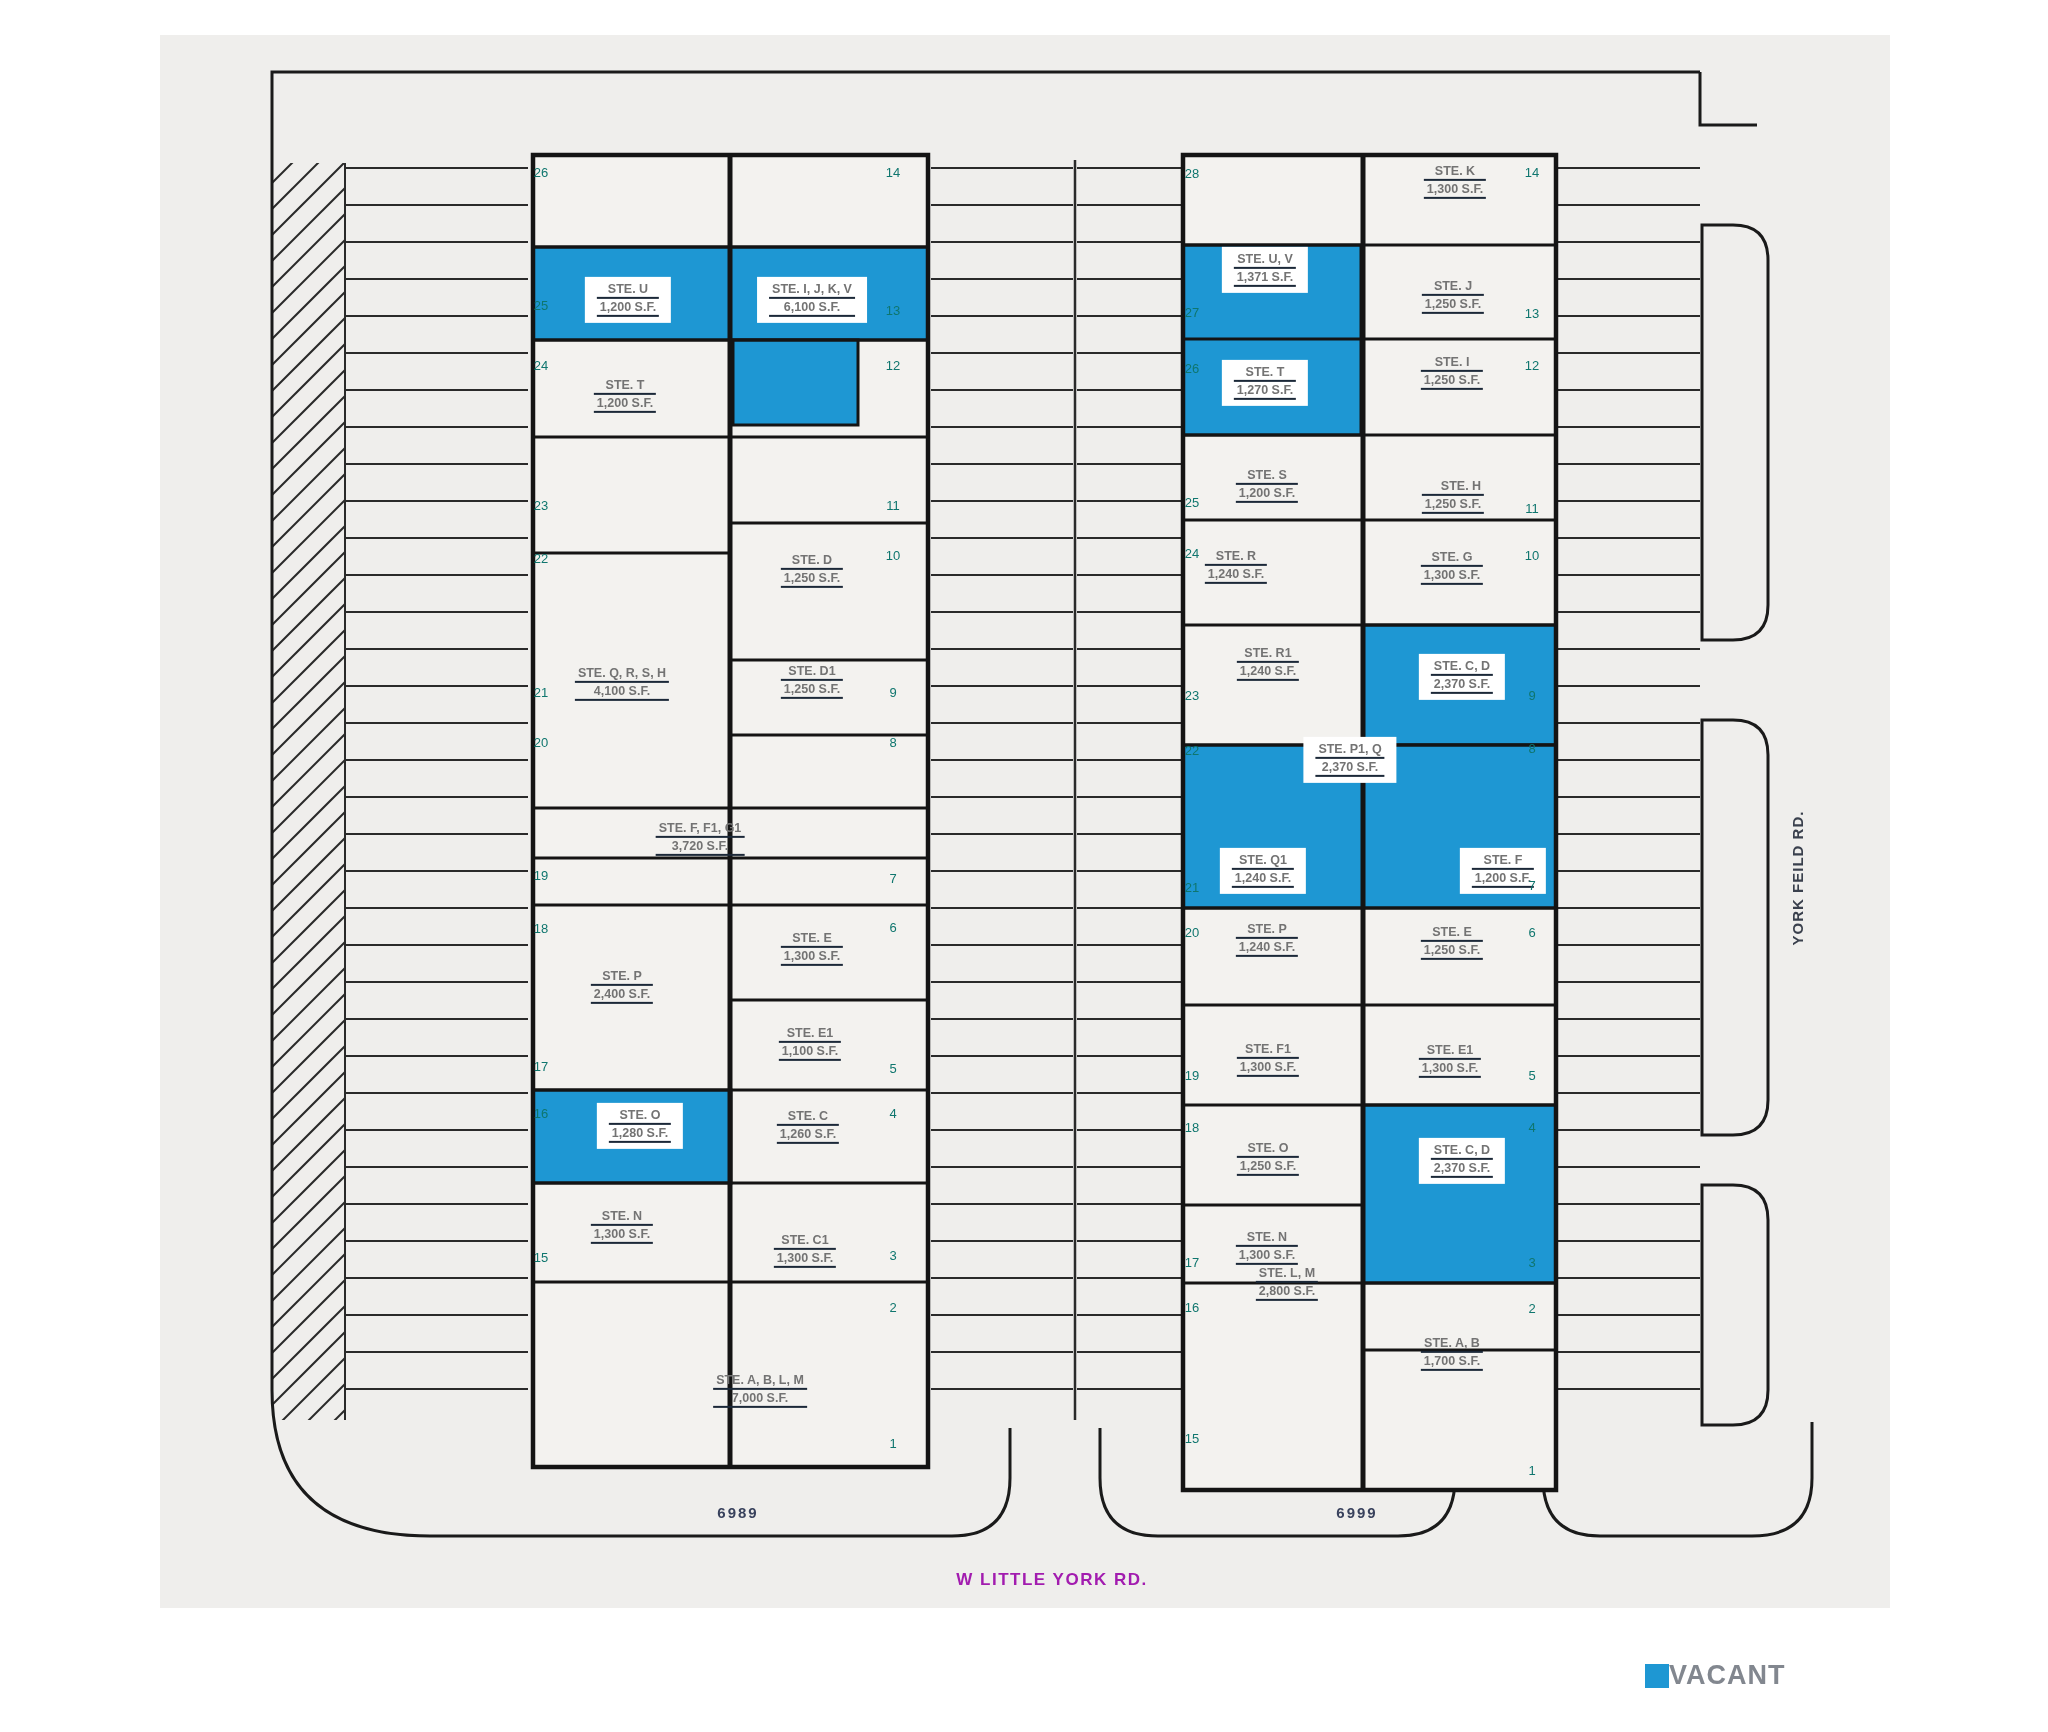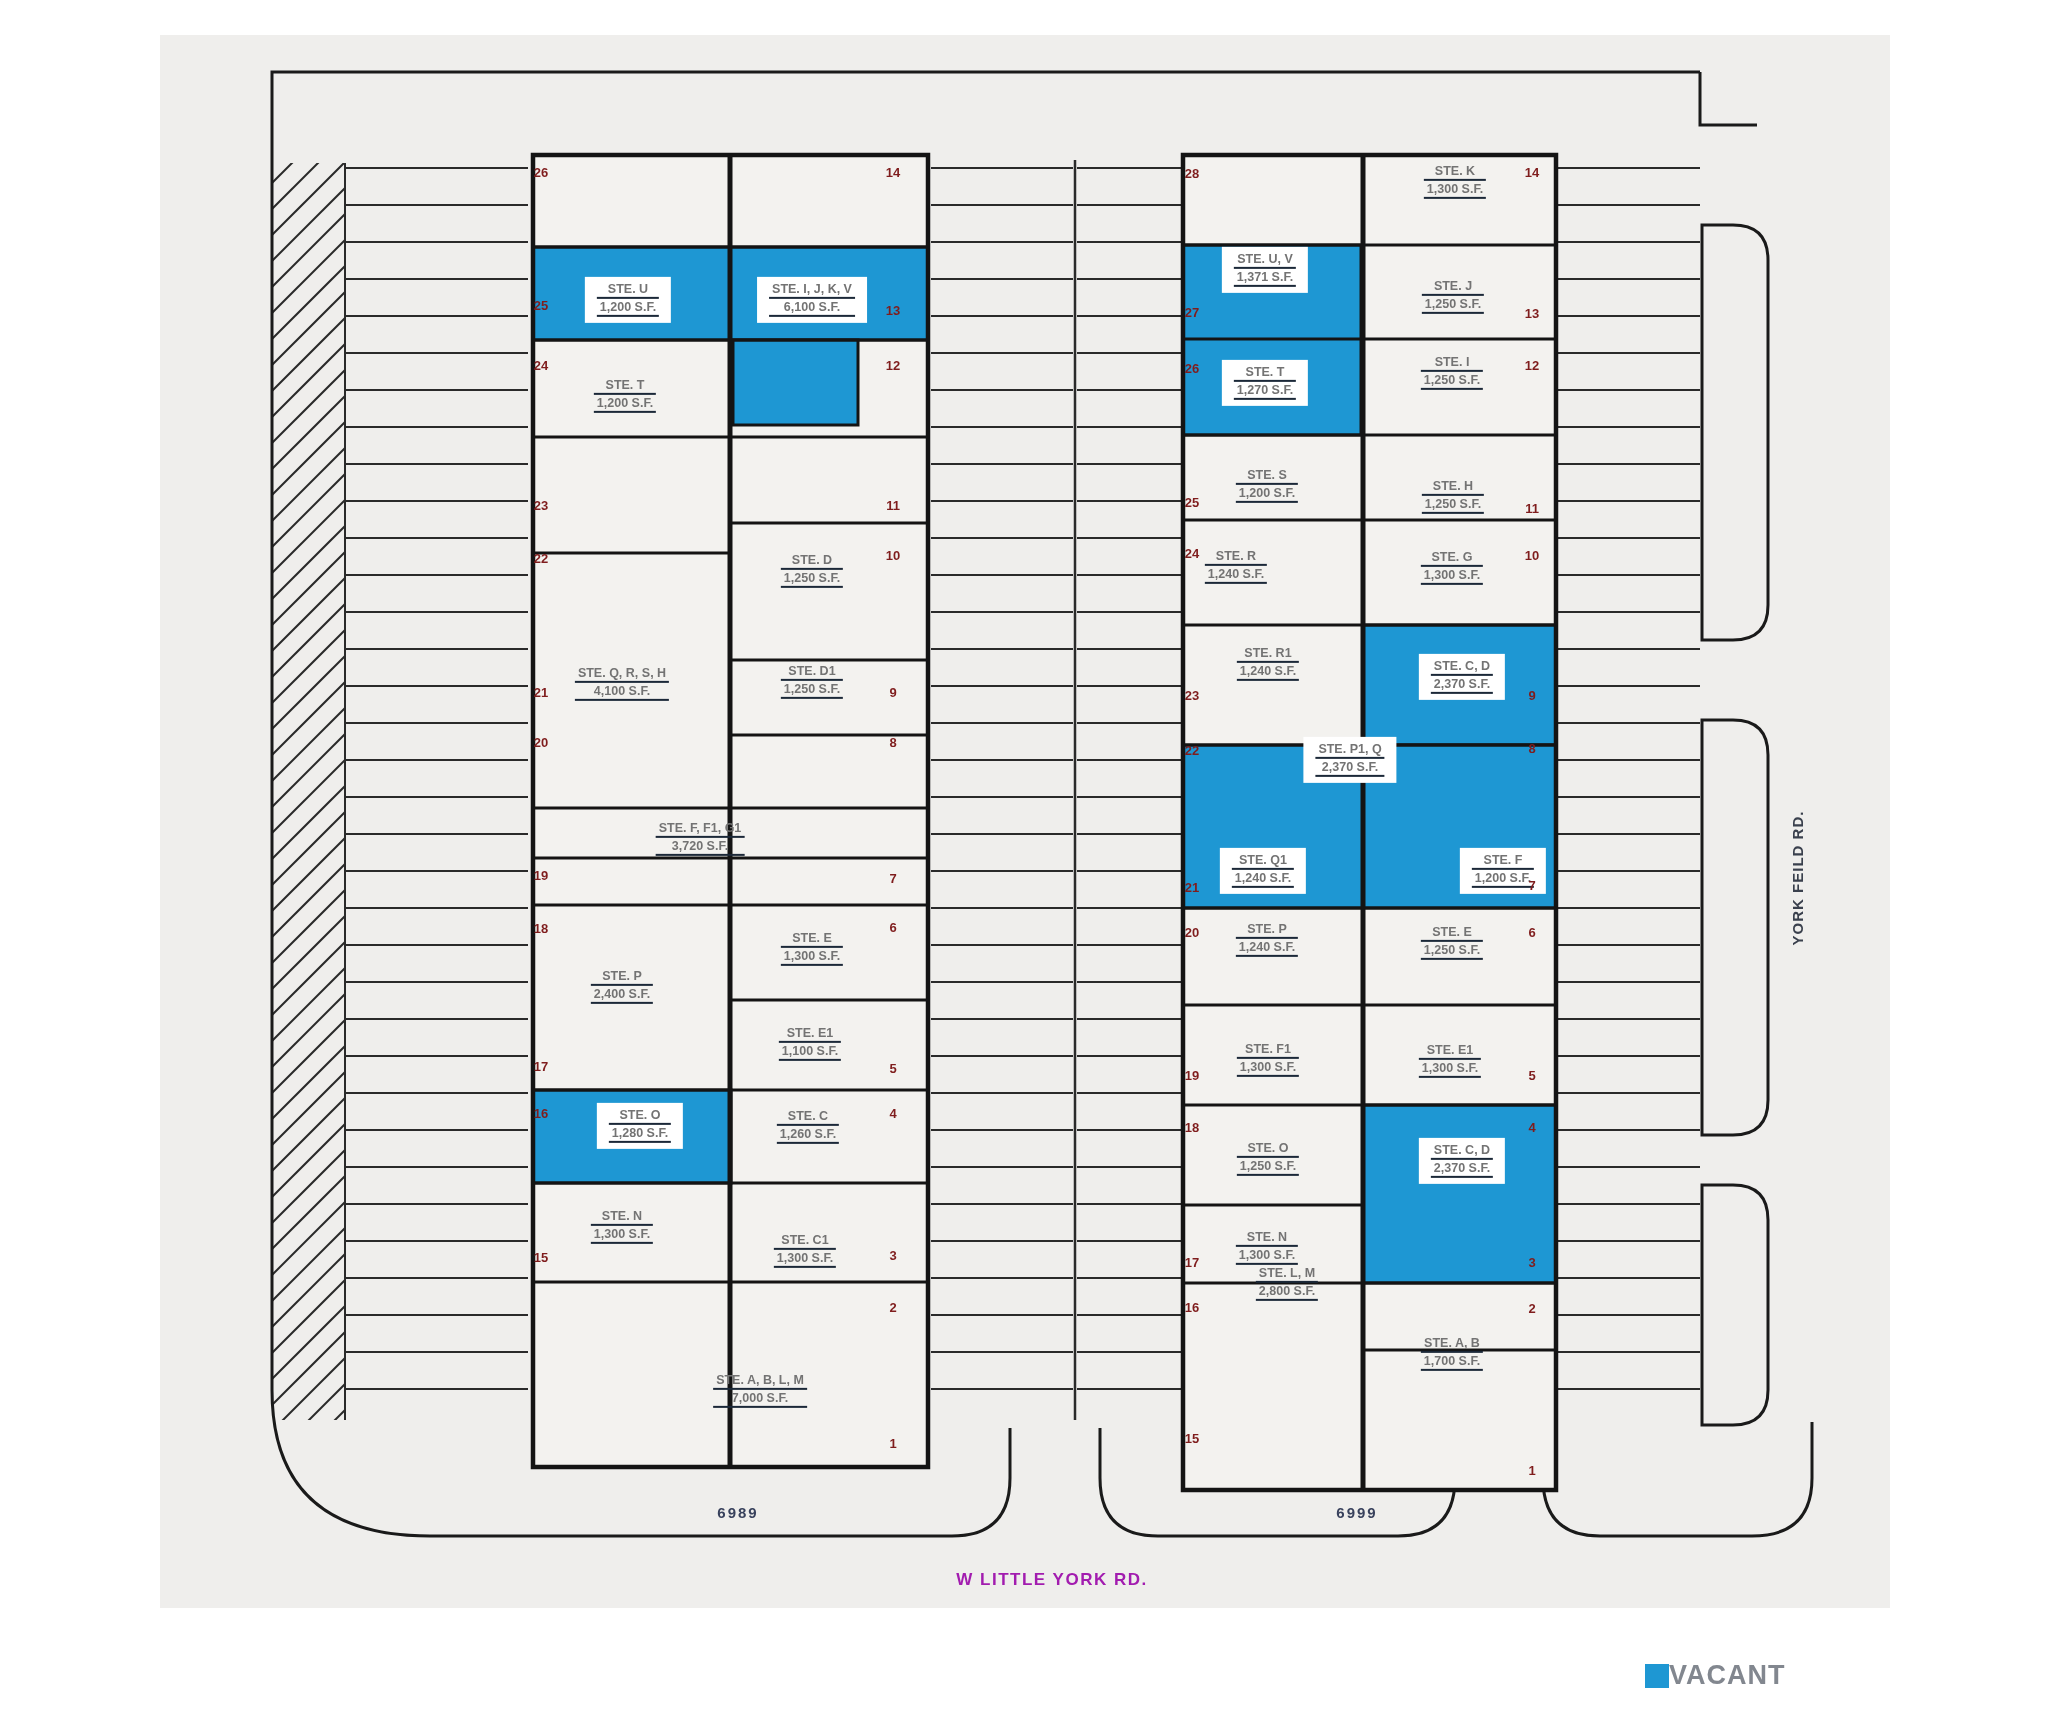--- a/index.html
+++ b/index.html
@@ -3,22 +3,22 @@
 <meta charset="utf-8">
 <style>
   html,body{margin:0;padding:0;background:#ffffff;}
   body{font-family:"Liberation Sans", sans-serif;}
   #stage{position:relative;width:2048px;height:1732px;background:#ffffff;overflow:hidden;}
   #plan-svg{position:absolute;left:0;top:0;}
   .lbl{position:absolute;transform:translate(-50%,-50%);text-align:center;
        font-size:12.5px;font-weight:bold;color:#737373;line-height:1.05;white-space:nowrap;z-index:5;}
   .lbl span{display:block;border-bottom:2px solid #1b2838;padding:0 3px 1px 3px;margin-bottom:2px;}
   .lbl.box{background:#ffffff;padding:6px 12px 4px 12px;}
-  .unit{position:absolute;transform:translate(-50%,-50%);font-size:13px;font-weight:bold;
-        color:#7f1d1d;z-index:6;}
+  .unit{position:absolute;transform:translate(-50%,-50%);font-size:13px;font-weight:normal;
+        color:#0f766e;z-index:6;}
   .baddr{position:absolute;transform:translate(-50%,-50%);font-size:15px;font-weight:bold;
         letter-spacing:2px;color:#38415c;z-index:6;}
   .street-bottom{position:absolute;transform:translate(-50%,-50%);font-size:17px;font-weight:bold;
         letter-spacing:1.5px;color:#a21caf;z-index:6;}
   .street-right{position:absolute;transform:translate(-50%,-50%) rotate(-90deg);font-size:15px;
         font-weight:bold;letter-spacing:1px;color:#3a404d;z-index:6;}
   .legend{position:absolute;left:1645px;top:1660px;display:flex;align-items:center;z-index:6;}
   .legend .swatch{width:24px;height:24px;background:#1e97d3;}
   .legend .txt{font-size:27px;font-weight:bold;letter-spacing:1px;color:#82878f;}
 </style>
@@ -356,21 +356,21 @@
         <span>1,270 S.F.</span>
       </div>
       <div class="lbl" style="left: 1452px; top: 374px;">
         <span>STE. I</span>
         <span>1,250 S.F.</span>
       </div>
       <div class="lbl" style="left: 1267px; top: 487px;">
         <span>STE. S</span>
         <span>1,200 S.F.</span>
       </div>
-      <div class="lbl" style="left: 1453px; top: 498px;">
+      <div class="lbl" style="left: 1453px; top: 498px; text-align: right;">
         <span>STE. H</span>
         <span>1,250 S.F.</span>
       </div>
       <div class="lbl" style="left: 1236px; top: 568px;">
         <span>STE. R</span>
         <span>1,240 S.F.</span>
       </div>
       <div class="lbl" style="left: 1452px; top: 569px;">
         <span>STE. G</span>
         <span>1,300 S.F.</span>

